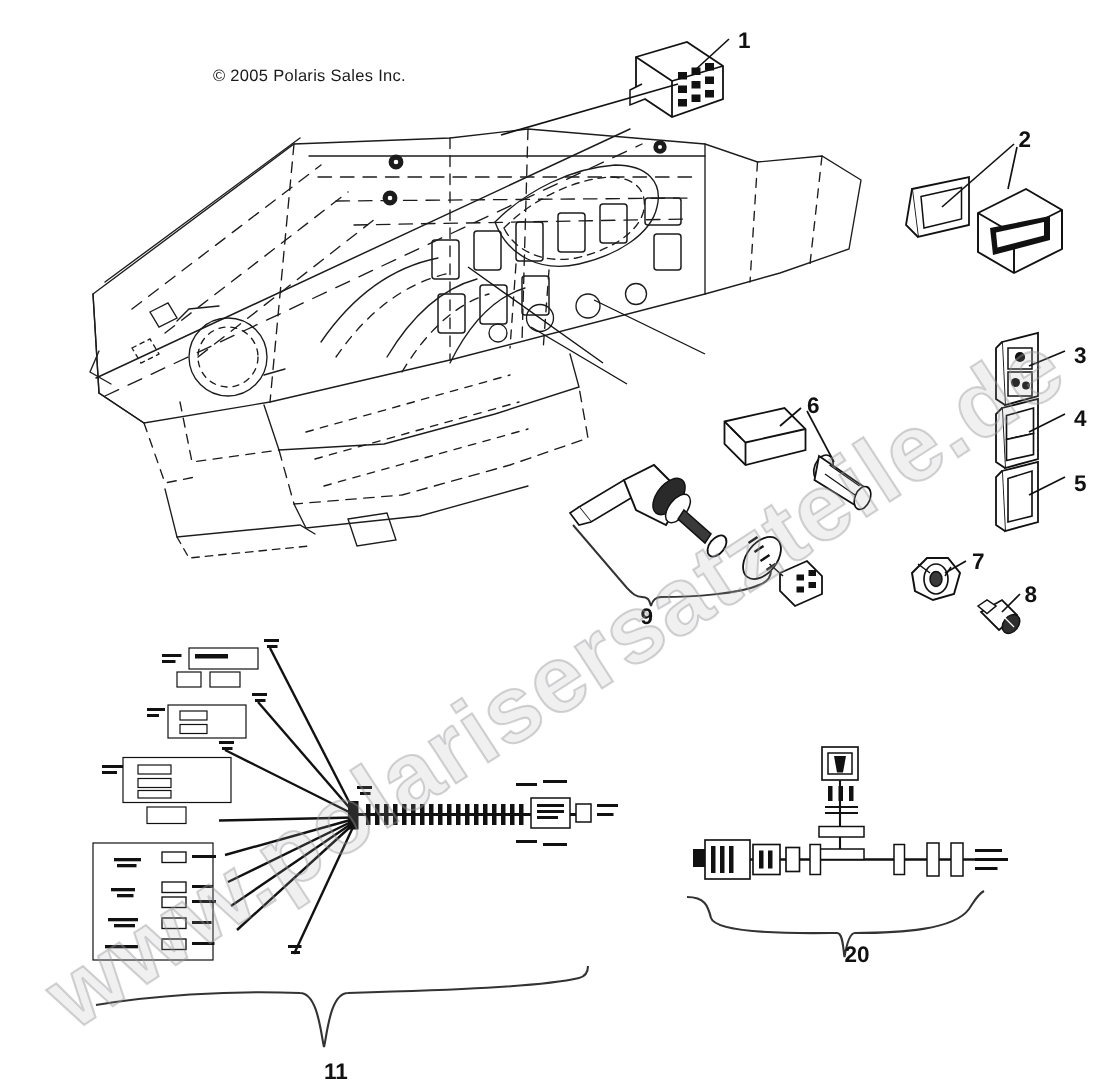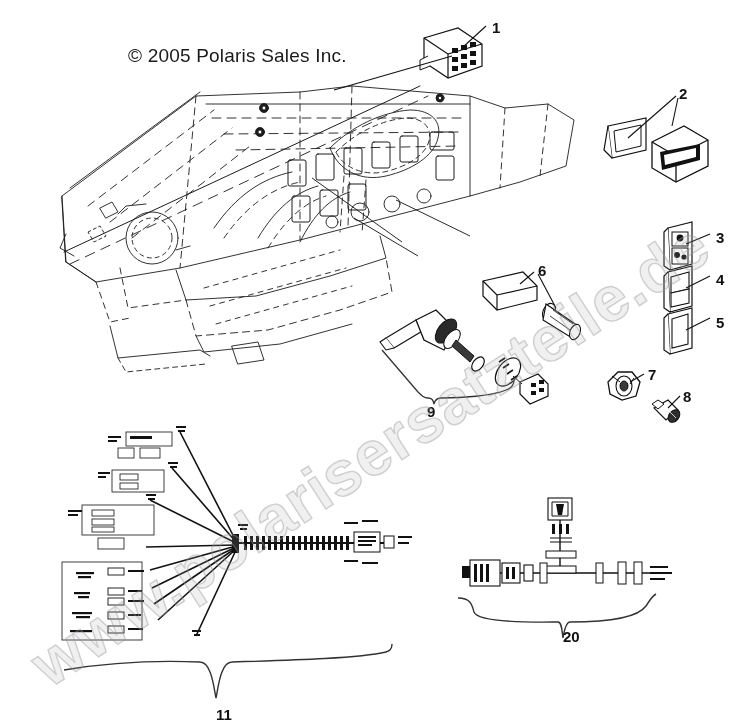--- a/index.html
+++ b/index.html
@@ -6,22 +6,22 @@
   body{
     width:745px;height:728px;
     background:#ffffff;
     font-family:"Liberation Sans", sans-serif;
     overflow:hidden;
     position:relative;
   }
   #stage{position:absolute;left:0;top:0;width:745px;height:728px;}
   #stage svg{position:absolute;left:0;top:0;}
   .copyright{
-    position:absolute;left:128px;top:45px;
-    font-size:19px;color:#1a1a1a;letter-spacing:.2px;
+    position:absolute;left:142px;top:45px;
+    font-size:11px;color:#1a1a1a;letter-spacing:.2px;
     white-space:nowrap;
   }
   .callout{
     position:absolute;
     font-size:15px;font-weight:bold;color:#111;
     line-height:1;
   }
   .watermark{
     position:absolute;
     font-size:63px;font-weight:bold;

